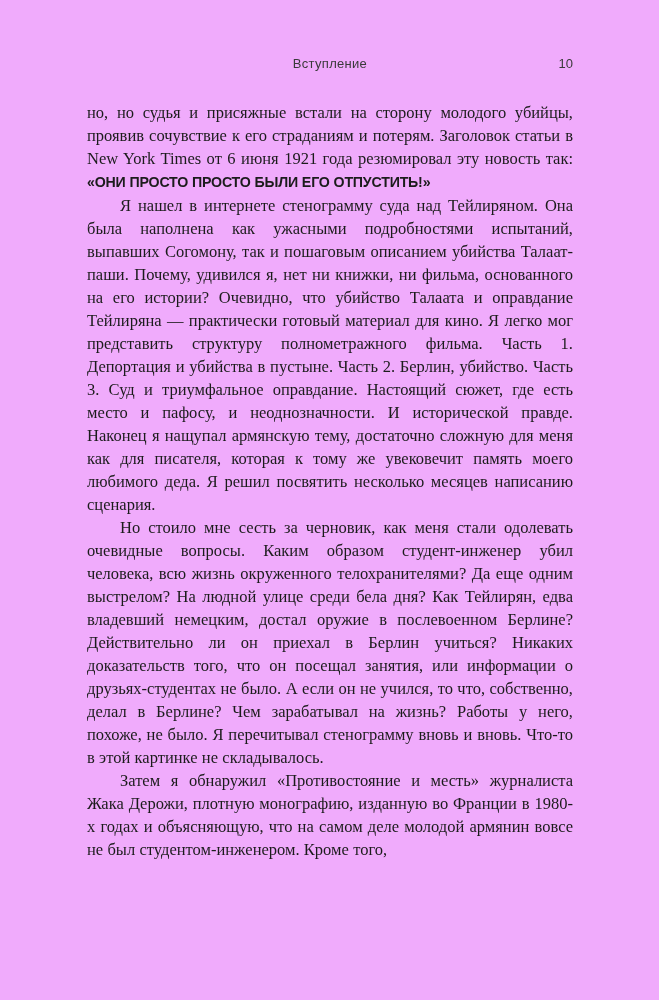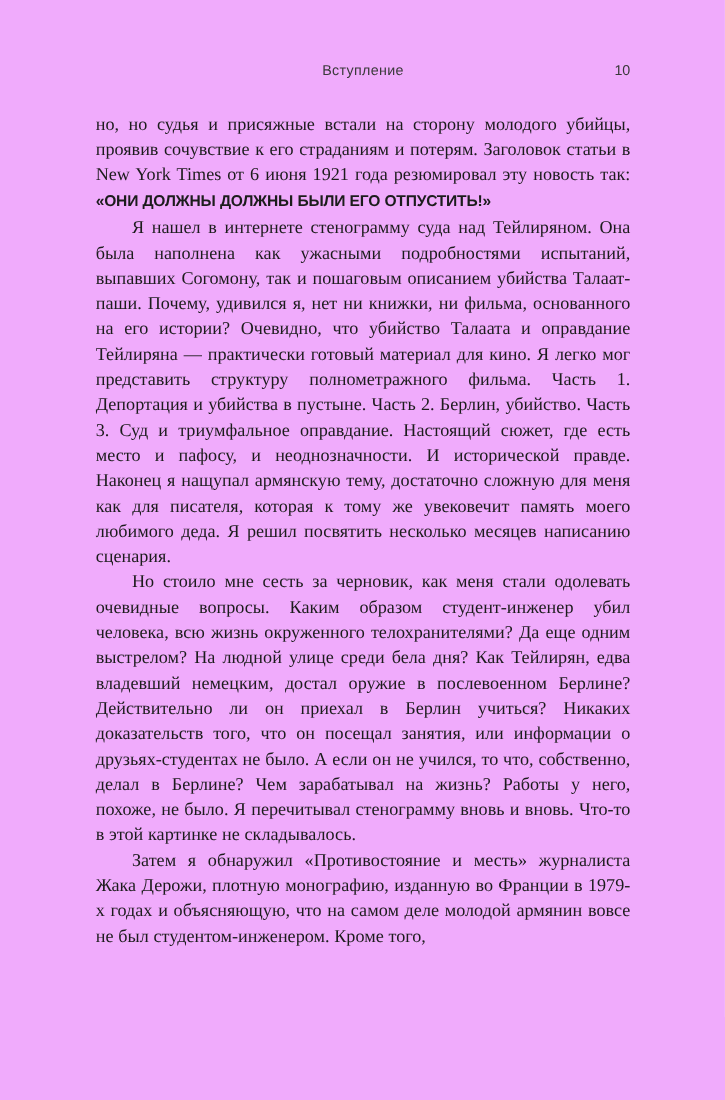--- a/index.html
+++ b/index.html
@@ -72,18 +72,18 @@
 </style>
 </head>
 <body>
 
 <div class="page">
   <div class="page-header">
     <span class="running-title">Вступление</span>
     <span class="page-number">10</span>
   </div>
   <div class="text-block">
-      <p class="para"><span class="seg-normal">но, но судья и присяжные встали на сторону молодого убийцы, проявив сочувствие к его страданиям и потерям. Заголовок статьи в New York Times от 6 июня 1921 года резюмировал эту новость так: </span><span class="seg-bold-caps">«ОНИ ДОЛЖНЫ ДОЛЖНЫ БЫЛИ ЕГО ОТПУСТИТЬ!»</span></p>
+      <p class="para"><span class="seg-normal">но, но судья и присяжные встали на сторону молодого убийцы, проявив сочувствие к его страданиям и потерям. Заголовок статьи в New York Times от 6 июня 1921 года резюмировал эту новость так: </span><span class="seg-bold-caps">«ОНИ ПРОСТО ПРОСТО БЫЛИ ЕГО ОТПУСТИТЬ!»</span></p>
       <p class="para indent"><span class="seg-normal">Я нашел в интернете стенограмму суда над Тейлиряном. Она была наполнена как ужасными подробностями испытаний, выпавших Согомону, так и пошаговым описанием убийства Талаат-паши. Почему, удивился я, нет ни книжки, ни фильма, основанного на его истории? Очевидно, что убийство Талаата и оправдание Тейлиряна — практически готовый материал для кино. Я легко мог представить структуру полнометражного фильма. Часть 1. Депортация и убийства в пустыне. Часть 2. Берлин, убийство. Часть 3. Суд и триумфальное оправдание. Настоящий сюжет, где есть место и пафосу, и неоднозначности. И исторической правде. Наконец я нащупал армянскую тему, достаточно сложную для меня как для писателя, которая к тому же увековечит память моего любимого деда. Я решил посвятить несколько месяцев написанию сценария.</span></p>
       <p class="para indent"><span class="seg-normal">Но стоило мне сесть за черновик, как меня стали одолевать очевидные вопросы. Каким образом студент-инженер убил человека, всю жизнь окруженного телохранителями? Да еще одним выстрелом? На людной улице среди бела дня? Как Тейлирян, едва владевший немецким, достал оружие в послевоенном Берлине? Действительно ли он приехал в Берлин учиться? Никаких доказательств того, что он посещал занятия, или информации о друзьях-студентах не было. А если он не учился, то что, собственно, делал в Берлине? Чем зарабатывал на жизнь? Работы у него, похоже, не было. Я перечитывал стенограмму вновь и вновь. Что-то в этой картинке не складывалось.</span></p>
-      <p class="para indent"><span class="seg-normal">Затем я обнаружил «Противостояние и месть» журналиста Жака Дерожи, плотную монографию, изданную во Франции в 1979-х годах и объясняющую, что на самом деле молодой армянин вовсе не был студентом-инженером. Кроме того,</span></p>
+      <p class="para indent"><span class="seg-normal">Затем я обнаружил «Противостояние и месть» журналиста Жака Дерожи, плотную монографию, изданную во Франции в 1980-х годах и объясняющую, что на самом деле молодой армянин вовсе не был студентом-инженером. Кроме того,</span></p>
     </div>
 </div>
 
 </body></html>

